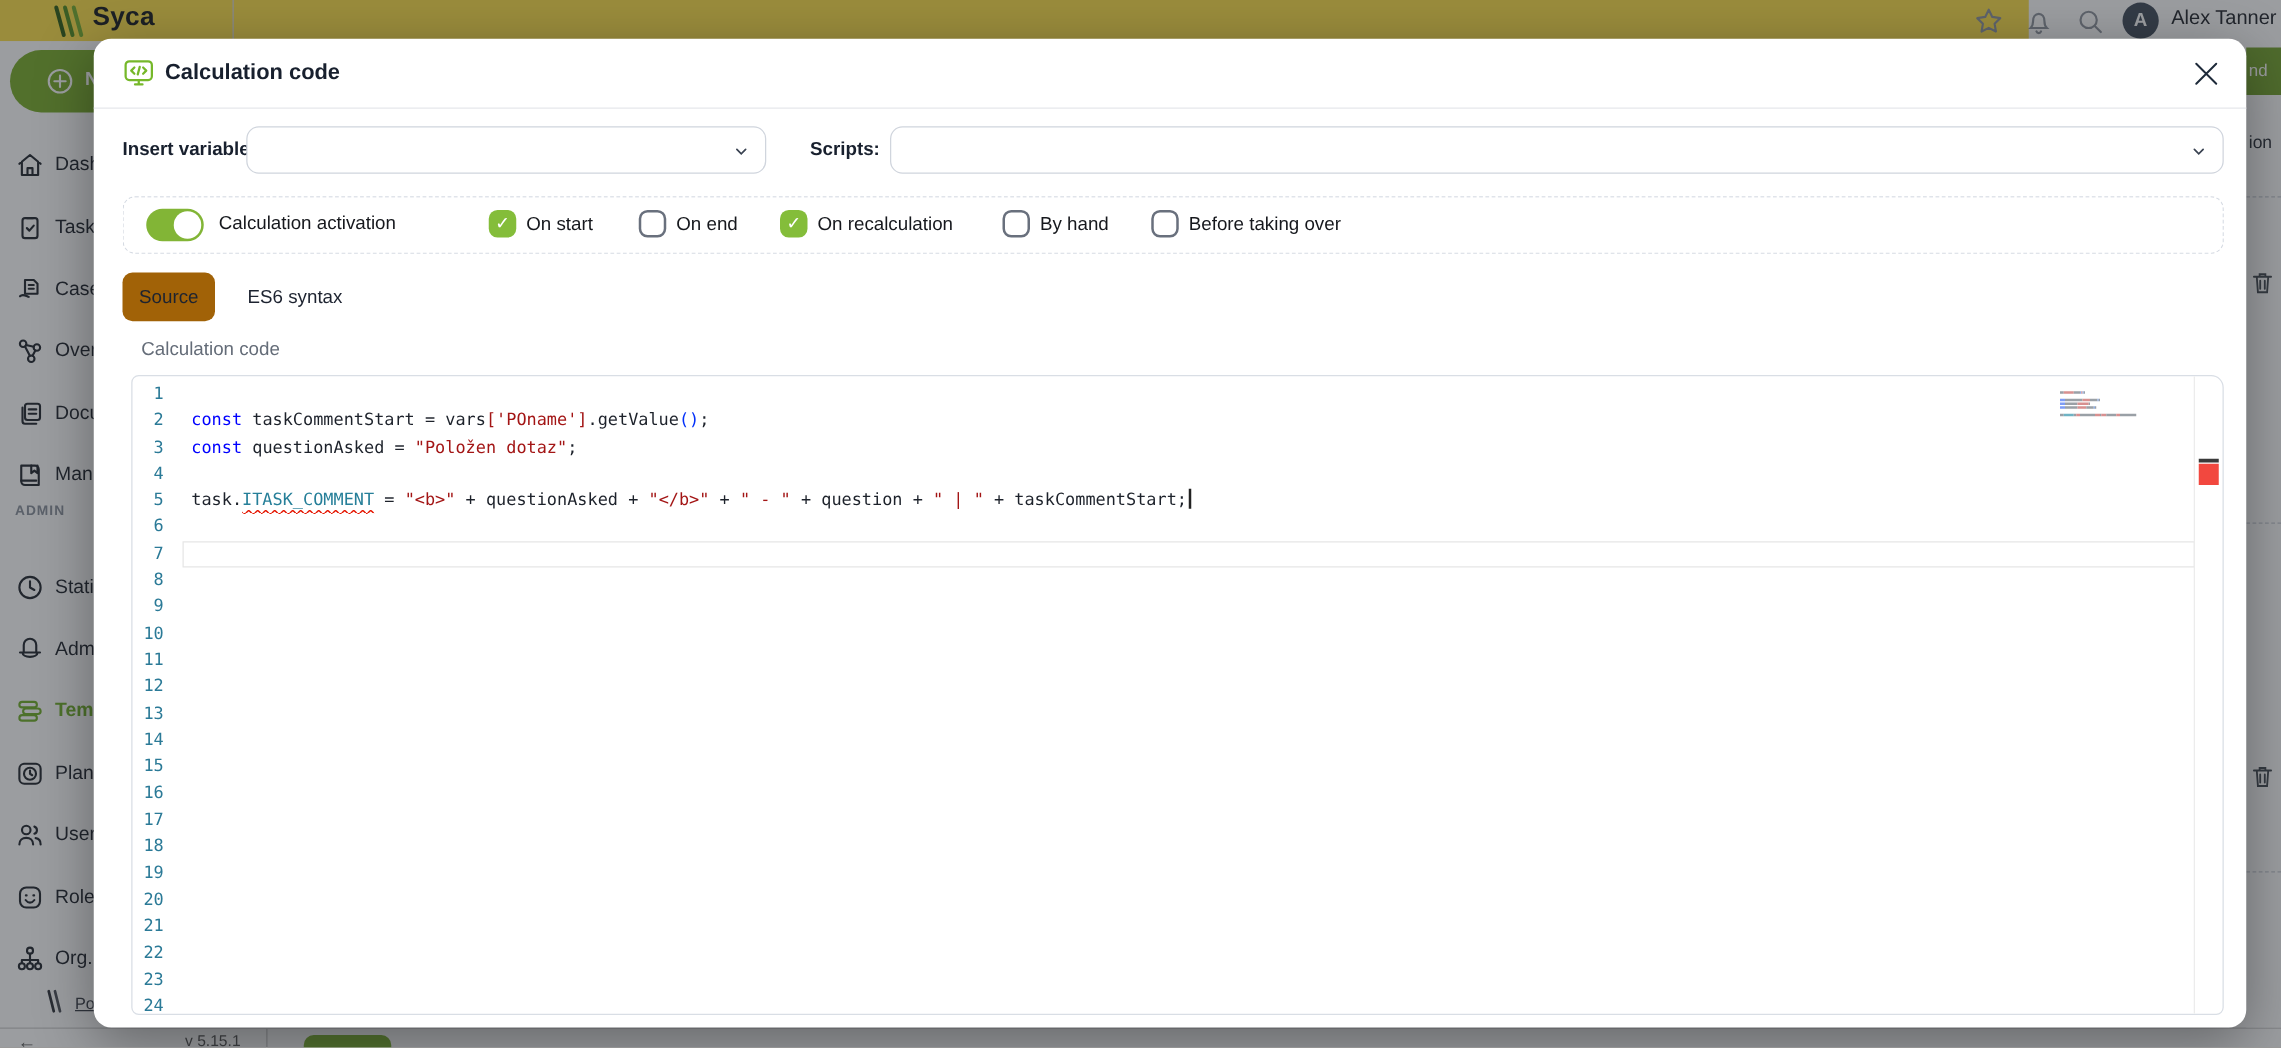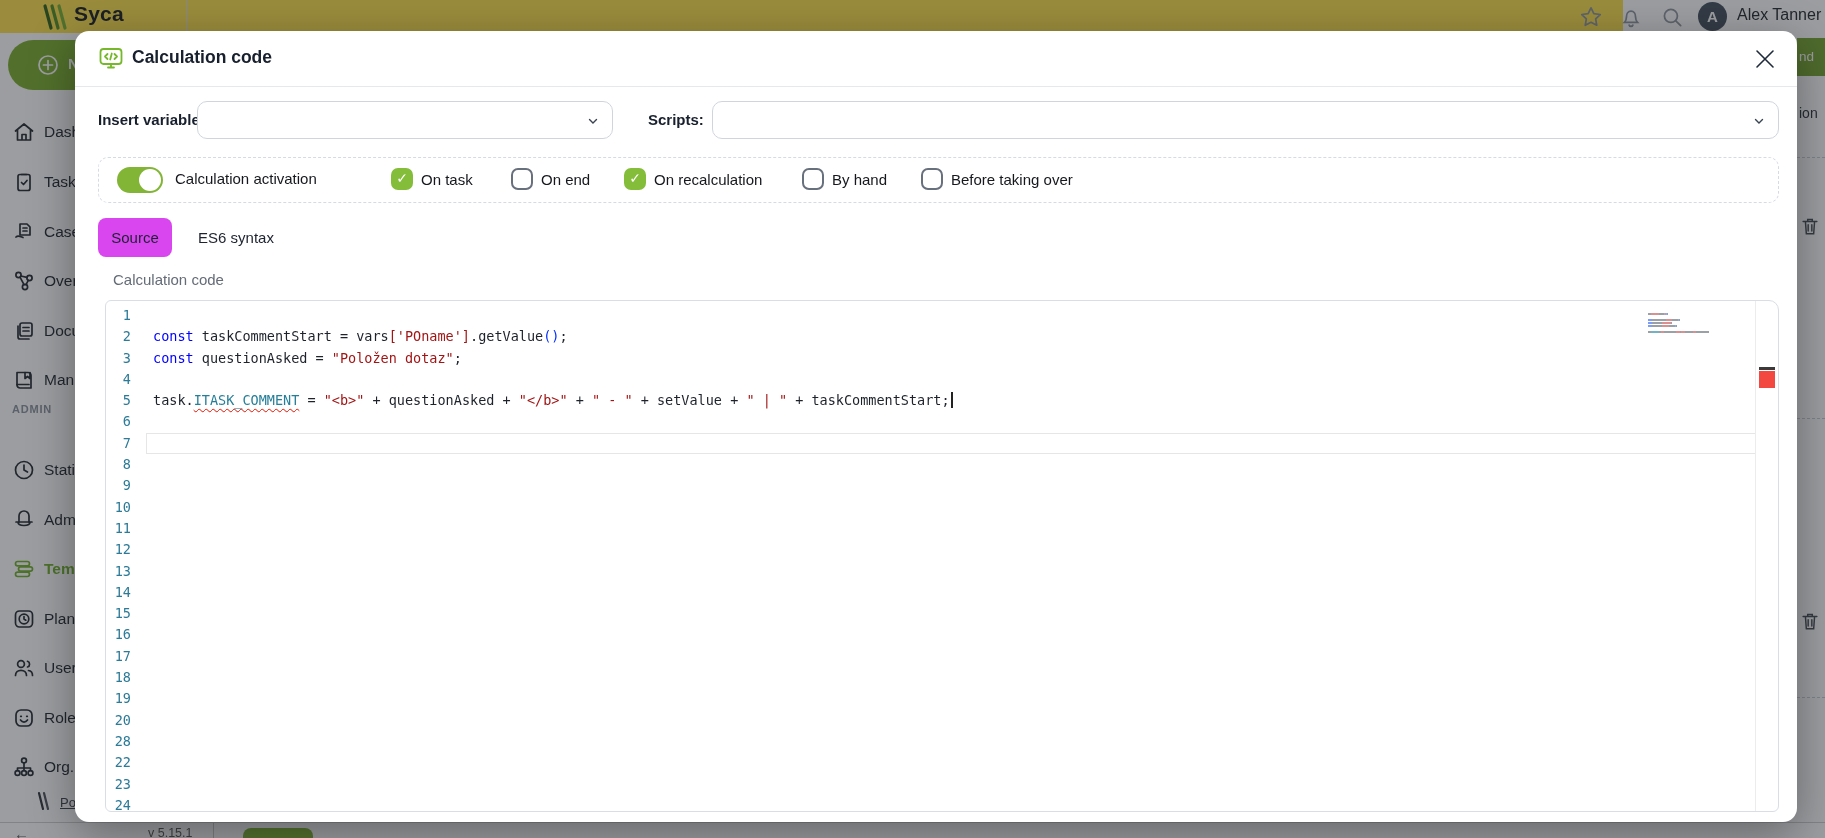--- a/index.html
+++ b/index.html
@@ -52,21 +52,21 @@
   .toggle{position:absolute;left:18px;top:9px;width:46px;height:26px;border-radius:13px;background:#82b536;}
   .toggle .knob{position:absolute;right:2px;top:2px;width:22px;height:22px;border-radius:50%;background:#fff;}
   .toggle-label{position:absolute;left:76px;top:12px;font-size:15px;color:#16181d;}
   .cb-group{position:absolute;top:10px;height:24px;}
   .cb-box{position:absolute;left:0;top:0;width:22px;height:22px;border-radius:7px;box-sizing:border-box;
           text-align:center;line-height:21px;font-size:14px;color:#fff;}
   .cb-box.checked{background:#84bd3a;}
   .cb-box.unchecked{background:#fff;border:2px solid #69707d;}
   .cb-label{position:absolute;left:30px;top:3px;font-size:15px;color:#16181d;white-space:nowrap;}
   .tab{position:absolute;top:187px;height:39px;border-radius:8px;font-size:15px;color:#1d2330;text-align:center;line-height:39px;cursor:pointer;}
-  .tab.active{background:#d946ef;}
+  .tab.active{background:#a16207;}
   .editor-label{position:absolute;left:38px;top:240px;font-size:15px;color:#646c78;}
   .editor{position:absolute;left:30px;top:269px;width:1674px;height:512px;border:1px solid #d9dee5;border-radius:6px;
           border-top-right-radius:10px;box-sizing:border-box;overflow:hidden;background:#fff;
           font-family:"DejaVu Sans Mono",monospace;font-size:13.5px;line-height:21.3px;}
   .gutter{position:absolute;left:0;top:4px;width:36px;text-align:right;color:#2b7a97;}
   .gutter div{height:21.3px;padding-right:11px;}
   .code{position:absolute;left:47px;top:4px;right:24px;}
   .code .cl{height:21.3px;white-space:pre;}
   .tok-k{color:#0000ff;}
   .tok-s{color:#a31515;}
@@ -330,21 +330,21 @@
     </div>
 
     <div class="dash-row">
       <div class="toggle">
           <span class="knob"></span>
         </div>
       <span class="toggle-label">Calculation activation</span>
       <div id="cb-row">
           <div class="cb-group" style="left: 292px;">
             <span class="cb-box checked">✓</span>
-            <span class="cb-label">On task</span>
+            <span class="cb-label">On start</span>
           </div>
           <div class="cb-group" style="left: 412px;">
             <span class="cb-box unchecked"></span>
             <span class="cb-label">On end</span>
           </div>
           <div class="cb-group" style="left: 525px;">
             <span class="cb-box checked">✓</span>
             <span class="cb-label">On recalculation</span>
           </div>
           <div class="cb-group" style="left: 703px;">
@@ -381,31 +381,31 @@
           <div>11</div>
           <div>12</div>
           <div>13</div>
           <div>14</div>
           <div>15</div>
           <div>16</div>
           <div>17</div>
           <div>18</div>
           <div>19</div>
           <div>20</div>
-          <div>28</div>
+          <div>21</div>
           <div>22</div>
           <div>23</div>
           <div>24</div>
         </div>
       <div class="code" id="code">
           <div class="cl"></div>
           <div class="cl"><span class="tok-k">const </span><span>taskCommentStart = vars</span><span class="tok-s">['POname']</span><span>.getValue</span><span class="tok-p">()</span><span>;</span></div>
           <div class="cl"><span class="tok-k">const </span><span>questionAsked = </span><span class="tok-s">"Položen dotaz"</span><span>;</span></div>
           <div class="cl"></div>
-          <div class="cl"><span>task.</span><span class="tok-e">ITASK_COMMENT</span><span> = </span><span class="tok-s">"&lt;b&gt;"</span><span> + questionAsked + </span><span class="tok-s">"&lt;/b&gt;"</span><span> + </span><span class="tok-s">" - "</span><span> + setValue + </span><span class="tok-s">" | "</span><span> + taskCommentStart;</span><span class="caret"></span></div>
+          <div class="cl"><span>task.</span><span class="tok-e">ITASK_COMMENT</span><span> = </span><span class="tok-s">"&lt;b&gt;"</span><span> + questionAsked + </span><span class="tok-s">"&lt;/b&gt;"</span><span> + </span><span class="tok-s">" - "</span><span> + question + </span><span class="tok-s">" | "</span><span> + taskCommentStart;</span><span class="caret"></span></div>
           <div class="cl"></div>
           <div class="cl"></div>
           <div class="cl"></div>
           <div class="cl"></div>
           <div class="cl"></div>
           <div class="cl"></div>
           <div class="cl"></div>
           <div class="cl"></div>
           <div class="cl"></div>
           <div class="cl"></div>

